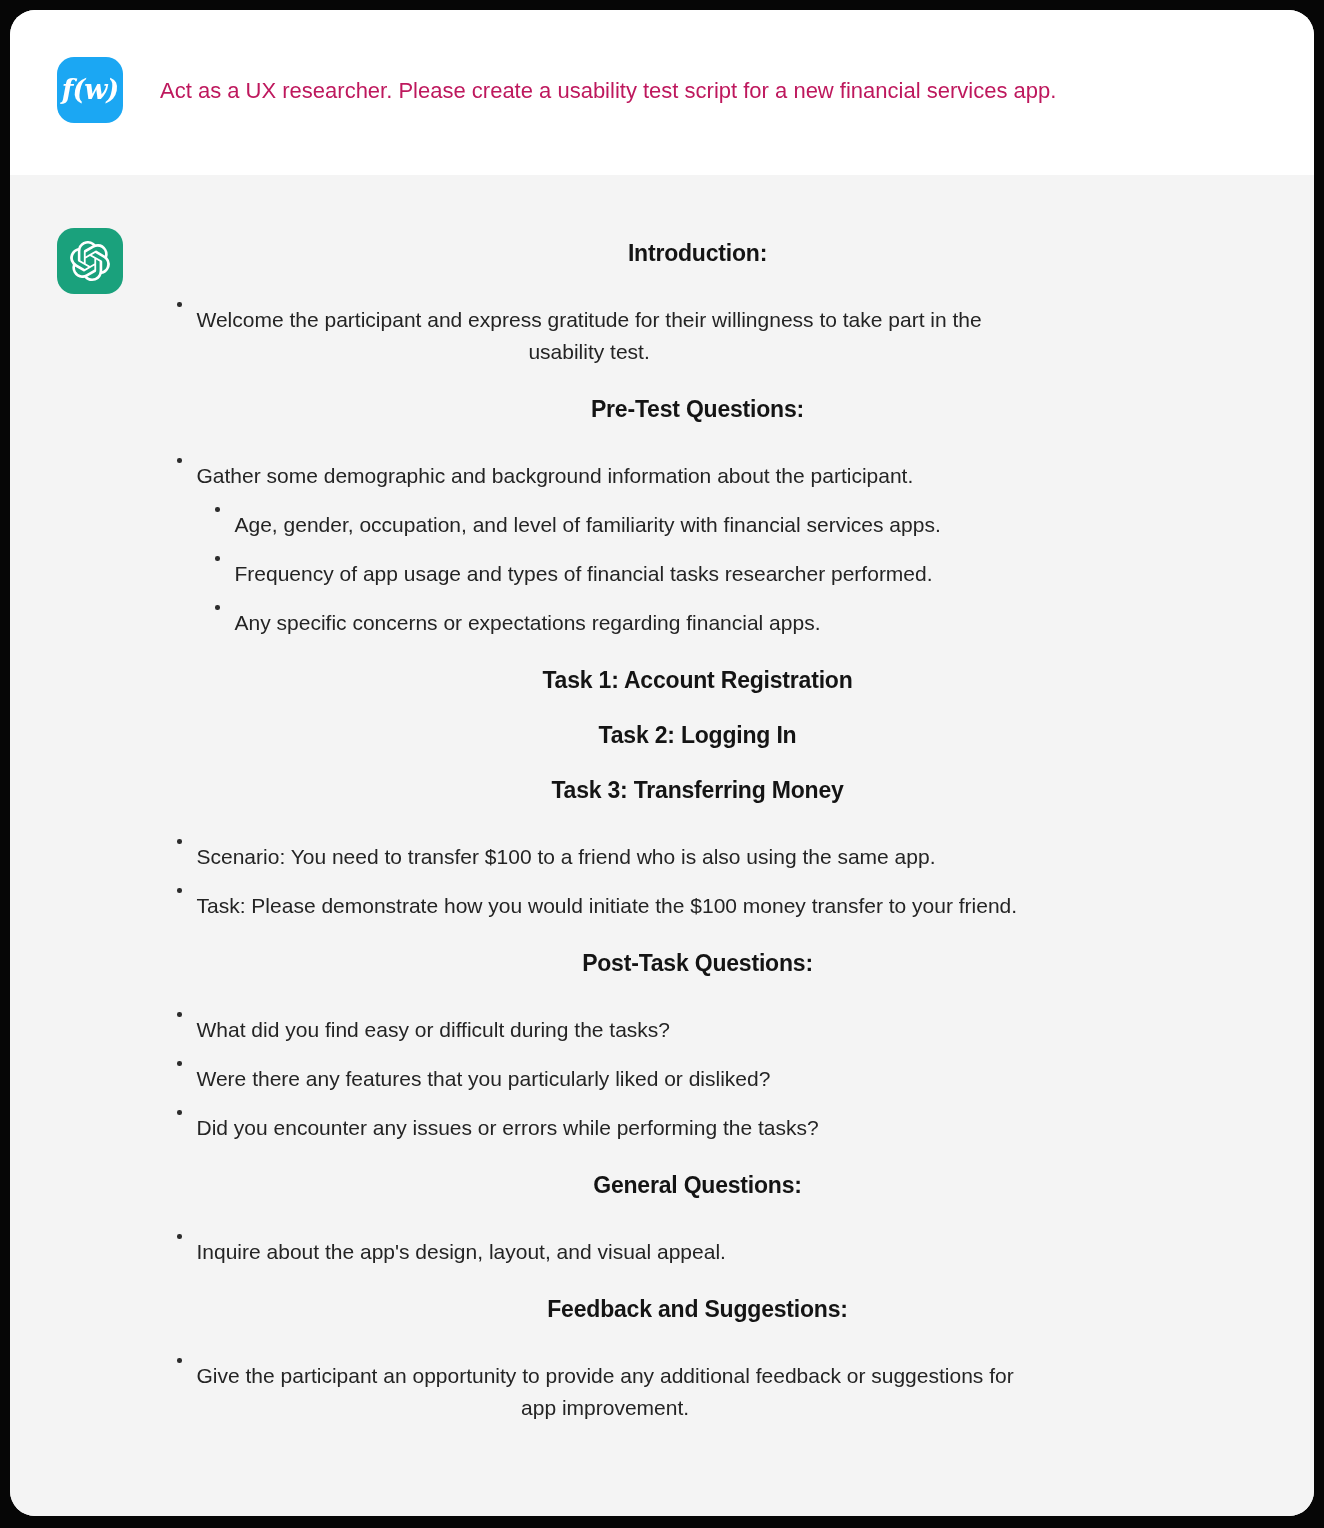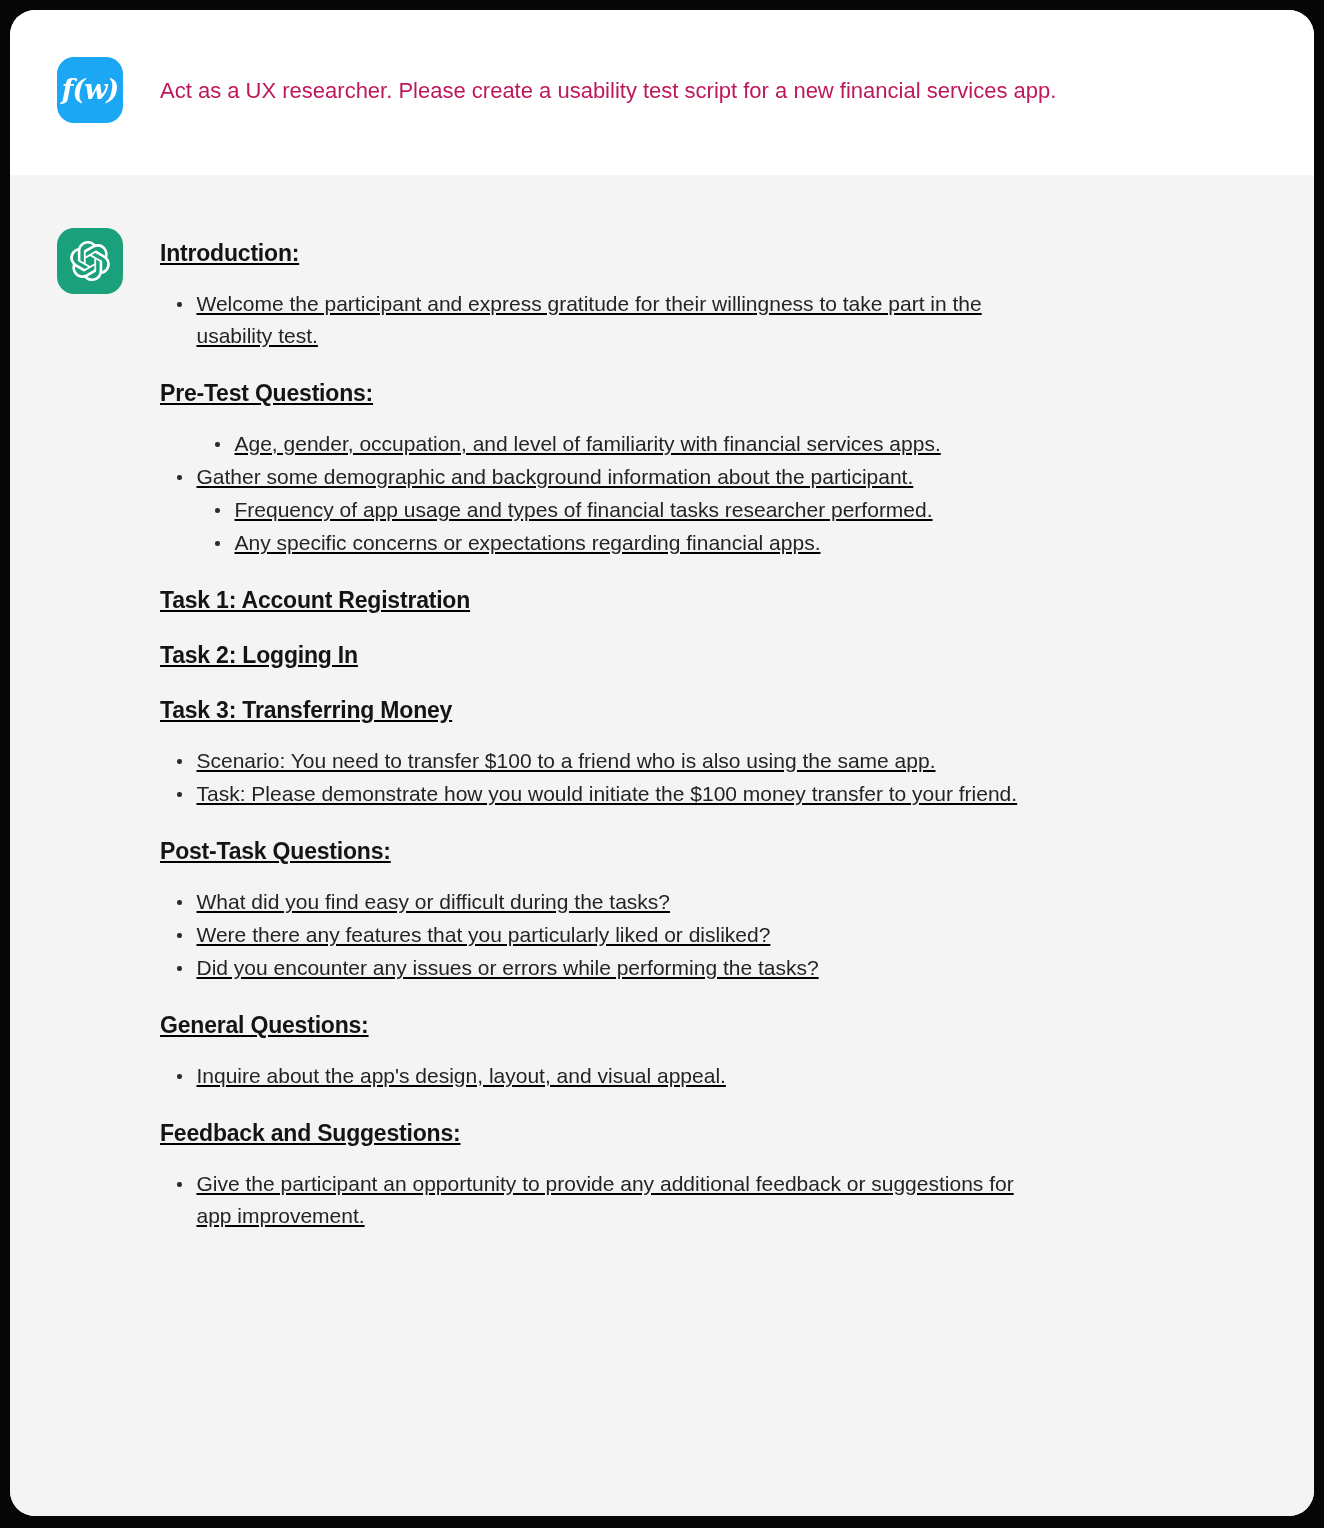--- a/index.html
+++ b/index.html
@@ -17,20 +17,21 @@
   .frame {
     box-sizing: border-box;
     margin: 10px 10px 12px 10px;
     width: 1304px;
     min-height: 1506px;
     border-radius: 25px;
     overflow: hidden;
     background: #ffffff;
     display: flex;
     flex-direction: column;
+    text-align: center;
   }
   
   .user-row {
     box-sizing: border-box;
     height: 165px;
     background: #ffffff;
     display: flex;
     align-items: flex-start;
     padding: 47px 40px 0 47px;
     gap: 37px;
@@ -62,21 +63,20 @@
     color: #be185d;
   }
   
   .assistant-row {
     background: #f4f4f4;
     display: flex;
     align-items: flex-start;
     padding: 53px 40px 50px 47px;
     gap: 37px;
     flex: 1 1 auto;
-    text-decoration: underline;
   }
   .assistant-avatar { background: #1aa17c; }
   .assistant-avatar svg { display: block; }
   .content {
     width: 1075px;
     color: #222222;
   }
   .hd {
     margin: 28px 0 21px 0;
     font-size: 23px;
@@ -102,21 +102,21 @@
   .li::before {
     content: '';
     flex: 0 0 auto;
     width: 4.5px;
     height: 4.5px;
     border-radius: 50%;
     background: #2c2c2c;
     margin: 14px 15px 0 17px;
   }
   .li.sub::before { margin-left: 55px; }
-  .btx { white-space: pre-line; }
+  .btx { white-space: pre-line; margin-top: 16px; }
 </style>
 </head>
 <body>
 
 <div class="frame">
 
   <section class="user-row">
     <div class="avatar user-avatar">
       <span class="fw-logo">f(w)</span>
     </div>
@@ -135,25 +135,25 @@
       <h3 class="hd first">Introduction:</h3>
       <ul class="blist">
         <li class="li">
             <span class="btx">Welcome the participant and express gratitude for their willingness to take part in the
 usability test.</span>
           </li>
       </ul>
 
       <h3 class="hd">Pre-Test Questions:</h3>
       <ul class="blist">
+        <li class="li">
+            <span class="btx">Gather some demographic and background information about the participant.</span>
+          </li>
         <li class="li sub">
             <span class="btx">Age, gender, occupation, and level of familiarity with financial services apps.</span>
-          </li>
-        <li class="li">
-            <span class="btx">Gather some demographic and background information about the participant.</span>
           </li>
         <li class="li sub">
             <span class="btx">Frequency of app usage and types of financial tasks researcher performed.</span>
           </li>
         <li class="li sub">
             <span class="btx">Any specific concerns or expectations regarding financial apps.</span>
           </li>
       </ul>
 
       <h3 class="hd">Task 1: Account Registration</h3>

